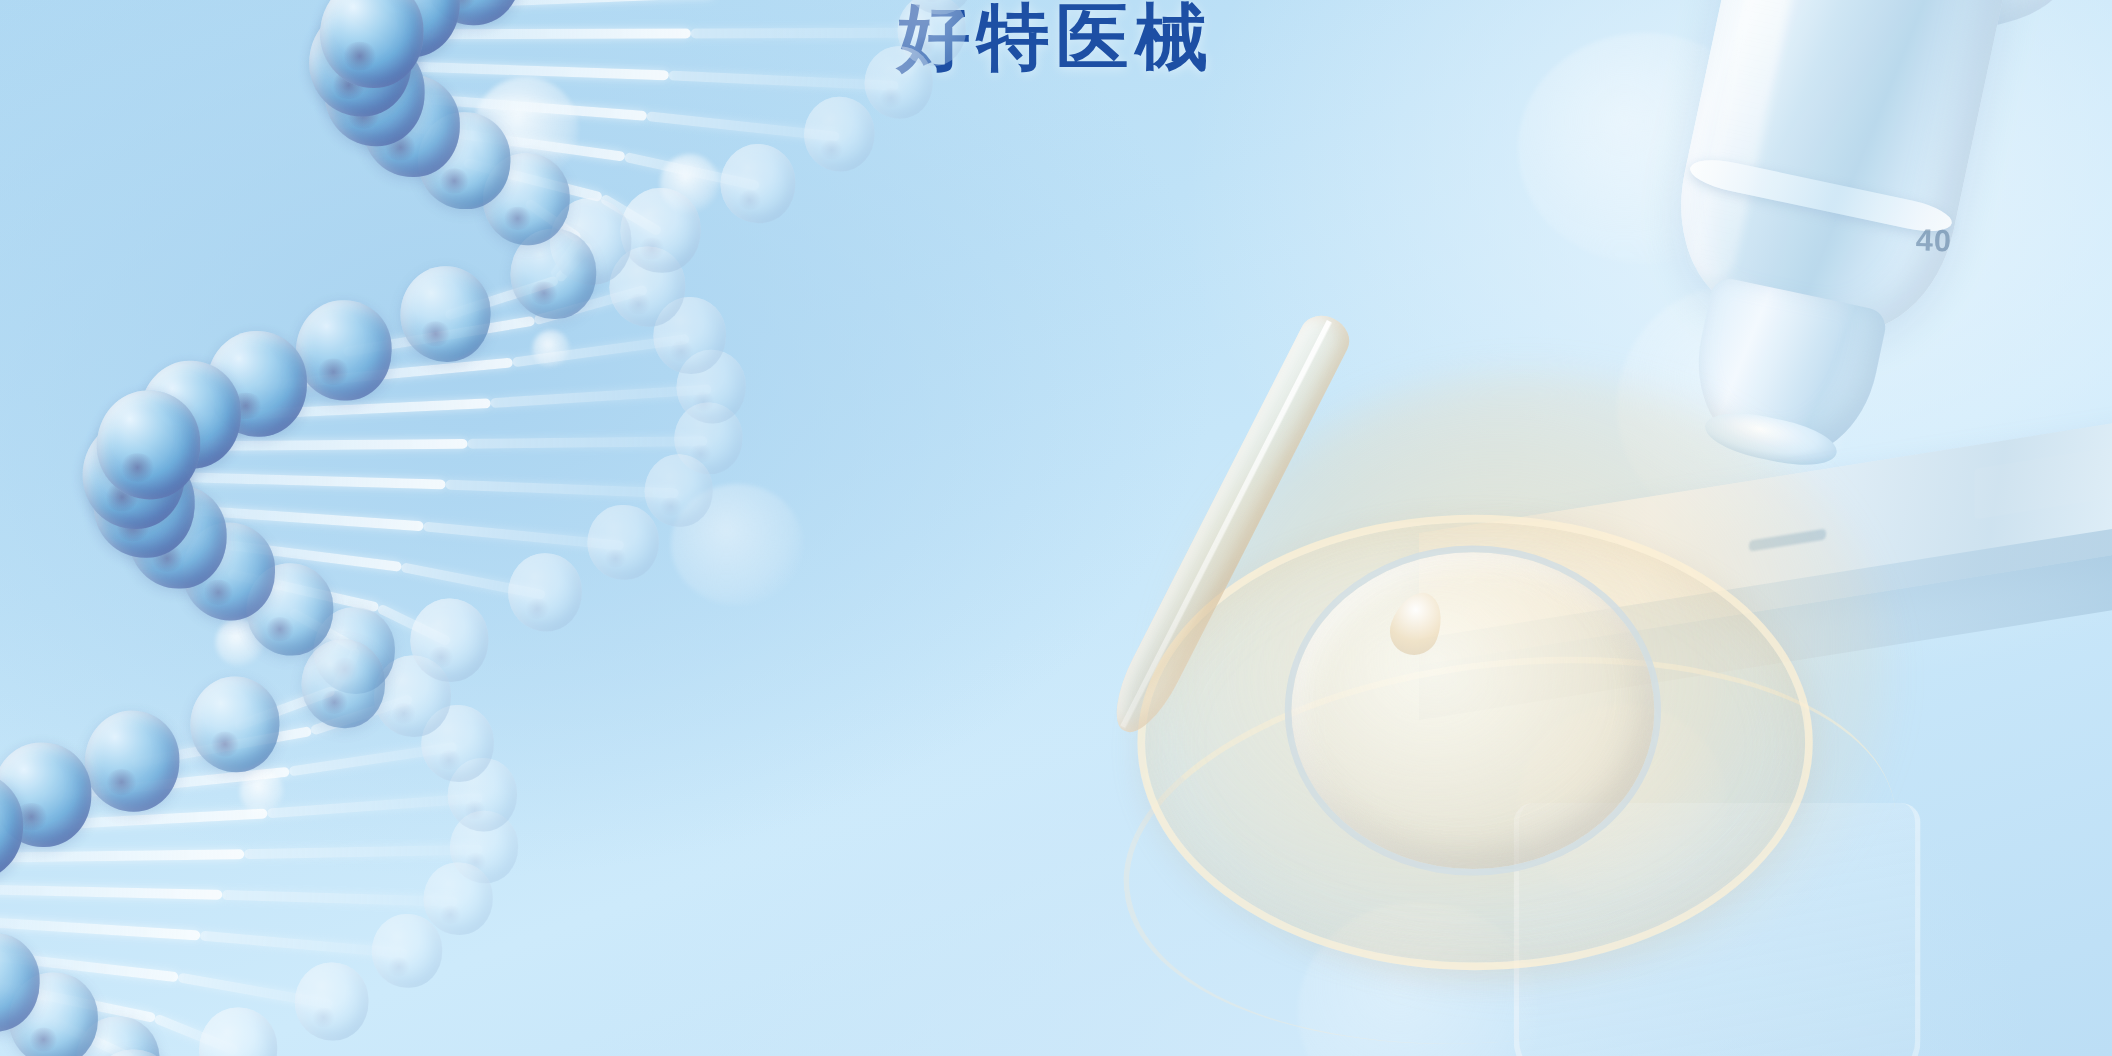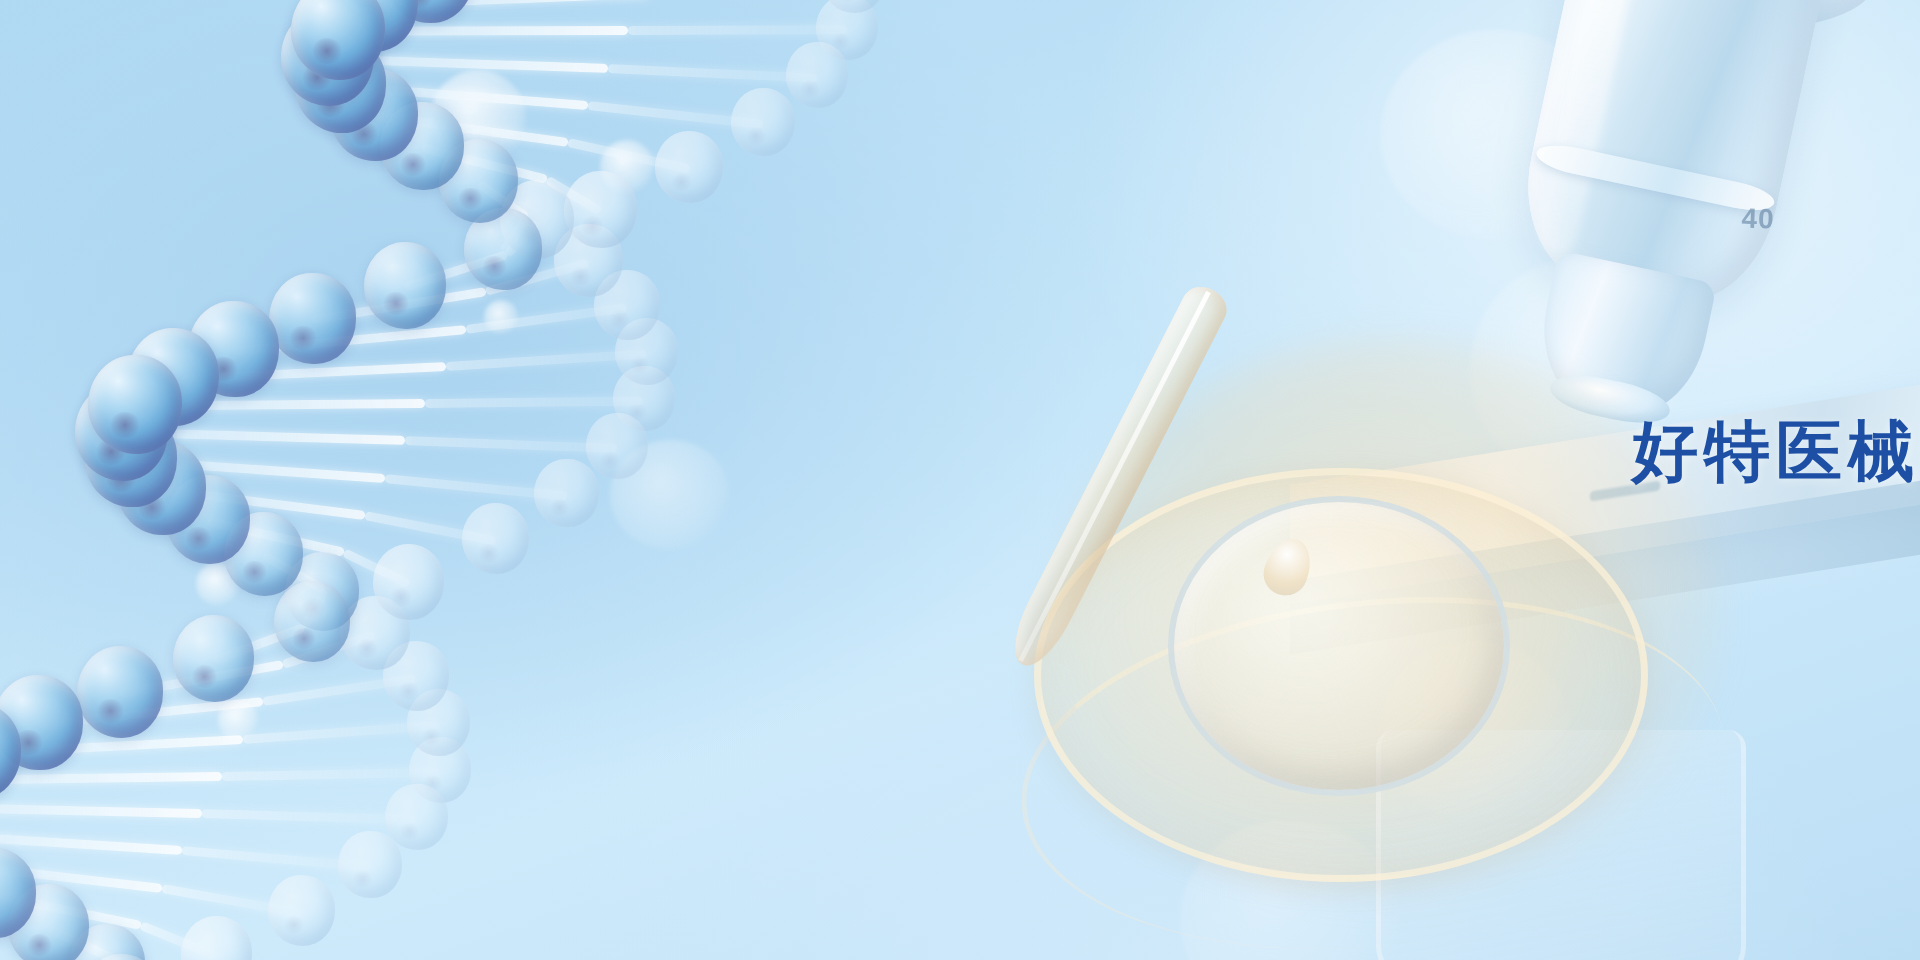--- a/index.html
+++ b/index.html
@@ -93,22 +93,22 @@
         transform:rotate(20deg);}
   .rim-arc{position:absolute;left:0px;top:300px;width:700px;height:340px;border-radius:50%;
         border-top:6px solid rgba(250,238,212,.55);border-left:5px solid rgba(250,238,212,.34);
         transform:rotate(-6deg);}
   .beaker{position:absolute;left:356px;top:430px;width:360px;height:250px;border-radius:18px 18px 40px 40px;
         border-left:5px solid rgba(235,244,250,.6);border-right:5px solid rgba(235,244,250,.5);
         border-bottom:6px solid rgba(225,238,247,.55);
         background:linear-gradient(170deg,rgba(234,246,253,.30),rgba(210,233,247,.18));}
 
   
-  #copy{position:absolute;left:0;right:0;top:0;bottom:0;display:flex;flex-direction:column;
-        align-items:flex-end;justify-content:center;padding-bottom:10px;}
+  #copy{position:absolute;left:0;right:0;top:0;bottom:0;display:flex;flex-direction:row;
+        align-items:flex-start;justify-content:center;padding-bottom:10px;}
   #title{font-size:66px;font-weight:700;color:#1d4fa4;letter-spacing:6px;line-height:1;
          margin:0 0 48px 0;text-shadow:0 2px 10px rgba(255,255,255,.45);}
   #subtitle{font-size:44px;font-weight:400;color:#2a5bbd;letter-spacing:5px;line-height:1;
          margin:0 0 56px 0;text-shadow:0 2px 9px rgba(255,255,255,.45);}
   #tagline{font-size:46px;font-weight:700;color:#1d4fa4;letter-spacing:6px;line-height:1;
          margin:0;text-shadow:0 2px 10px rgba(255,255,255,.45);}
 </style>
 </head>
 <body>
 

